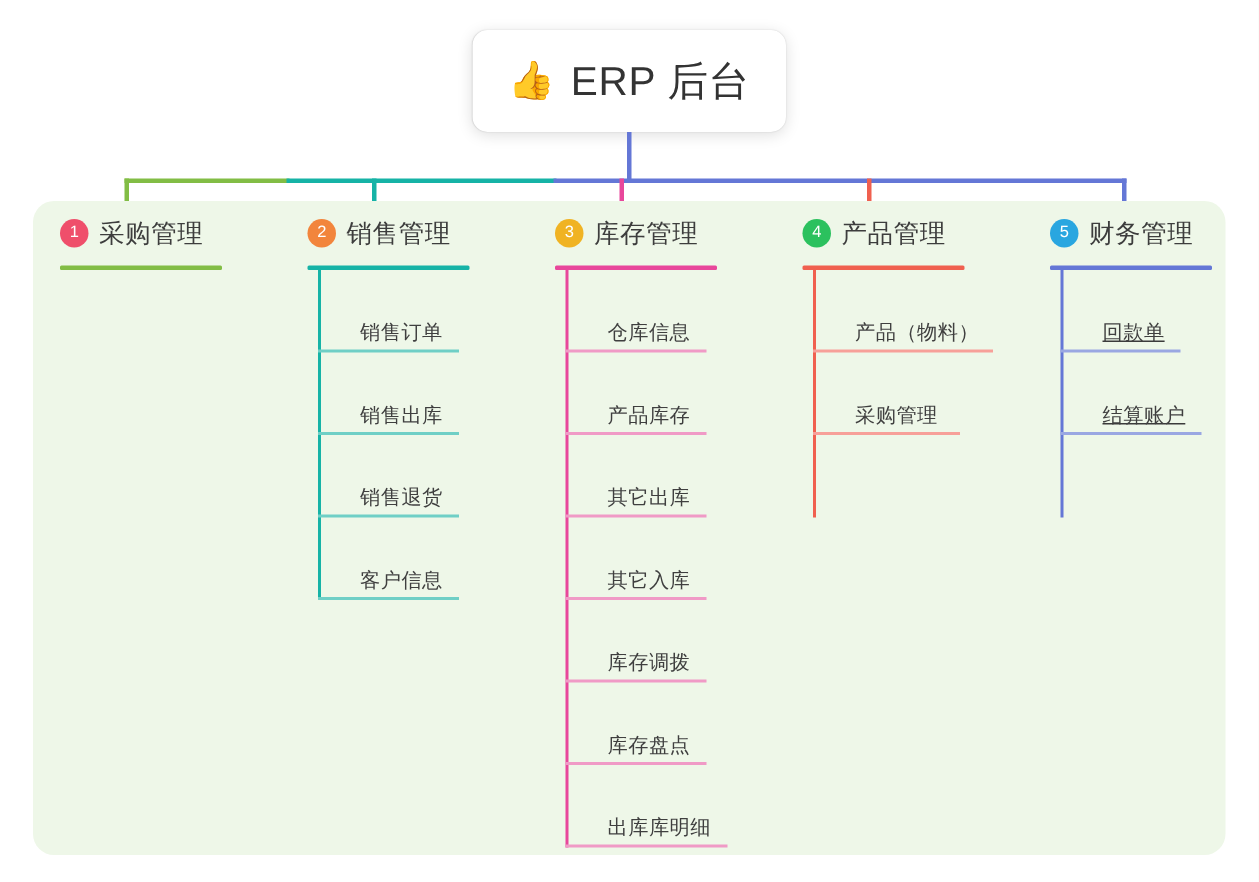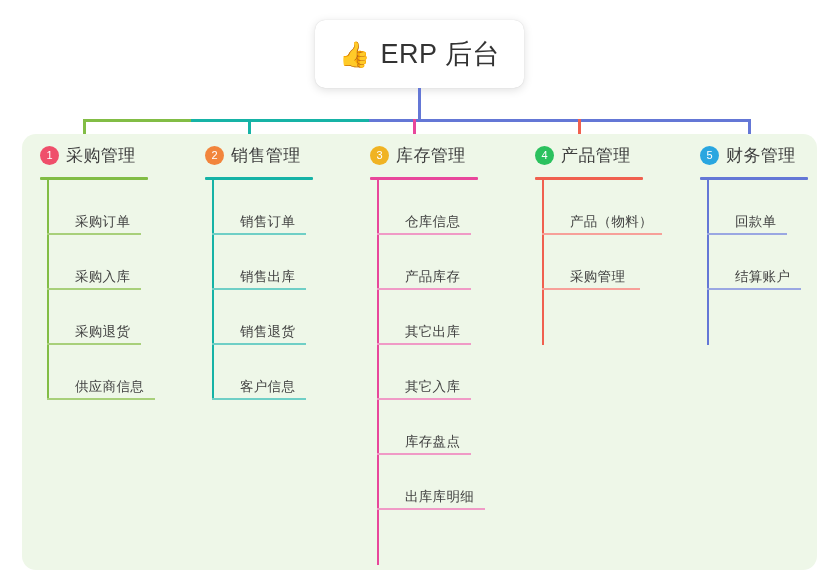--- a/index.html
+++ b/index.html
@@ -161,39 +161,20 @@
   <div class="conn" style="left:748px; top:119px; width:3px; height:33px; background:#6477d6;"></div>
 
   <div class="panel"></div>
 
   <div class="column" style="left:40px; width:112px;">
     <div class="col-head">
       <span class="badge" style="background:#ef4f6b;">1</span>
       <span class="head-label">采购管理</span>
     </div>
     <div class="head-rule" style="background:#82bd45; width:108px;"></div>
-    <div class="items" style="height:220px;">
-      <div class="stem" style="background:#82bd45; height:220px;"></div>
-      <div class="item">
-        <span class="item-label">采购订单</span>
-        <span class="item-rule" style="background:#a8d07a; width:94px;"></span>
-      </div>
-      <div class="item">
-        <span class="item-label">采购入库</span>
-        <span class="item-rule" style="background:#a8d07a; width:94px;"></span>
-      </div>
-      <div class="item">
-        <span class="item-label">采购退货</span>
-        <span class="item-rule" style="background:#a8d07a; width:94px;"></span>
-      </div>
-      <div class="item">
-        <span class="item-label">供应商信息</span>
-        <span class="item-rule" style="background:#a8d07a; width:108px;"></span>
-      </div>
-    </div>
   </div>
 
   <div class="column" style="left:205px; width:112px;">
     <div class="col-head">
       <span class="badge" style="background:#f2853c;">2</span>
       <span class="head-label">销售管理</span>
     </div>
     <div class="head-rule" style="background:#16b3a6; width:108px;"></div>
     <div class="items" style="height:240px;">
       <div class="stem" style="background:#16b3a6; height:220px;"></div>
@@ -234,20 +215,24 @@
       </div>
       <div class="item">
         <span class="item-label">其它出库</span>
         <span class="item-rule" style="background:#f09ac6; width:94px;"></span>
       </div>
       <div class="item">
         <span class="item-label">其它入库</span>
         <span class="item-rule" style="background:#f09ac6; width:94px;"></span>
       </div>
       <div class="item">
+        <span class="item-label">库存调拨</span>
+        <span class="item-rule" style="background:#f09ac6; width:94px;"></span>
+      </div>
+      <div class="item">
         <span class="item-label">库存盘点</span>
         <span class="item-rule" style="background:#f09ac6; width:94px;"></span>
       </div>
       <div class="item">
         <span class="item-label">出库库明细</span>
         <span class="item-rule" style="background:#f09ac6; width:108px;"></span>
       </div>
     </div>
   </div>
 
@@ -269,21 +254,21 @@
       </div>
     </div>
   </div>
 
   <div class="column" style="left:700px; width:112px;">
     <div class="col-head">
       <span class="badge" style="background:#29a6e0;">5</span>
       <span class="head-label">财务管理</span>
     </div>
     <div class="head-rule" style="background:#6477d6; width:108px;"></div>
-    <div class="items" style="height:165px;">
+    <div class="items" style="height:165px;text-decoration:underline;">
       <div class="stem" style="background:#6477d6; height:165px;"></div>
       <div class="item">
         <span class="item-label">回款单</span>
         <span class="item-rule" style="background:#9aa7e2; width:80px;"></span>
       </div>
       <div class="item">
         <span class="item-label">结算账户</span>
         <span class="item-rule" style="background:#9aa7e2; width:94px;"></span>
       </div>
     </div>

